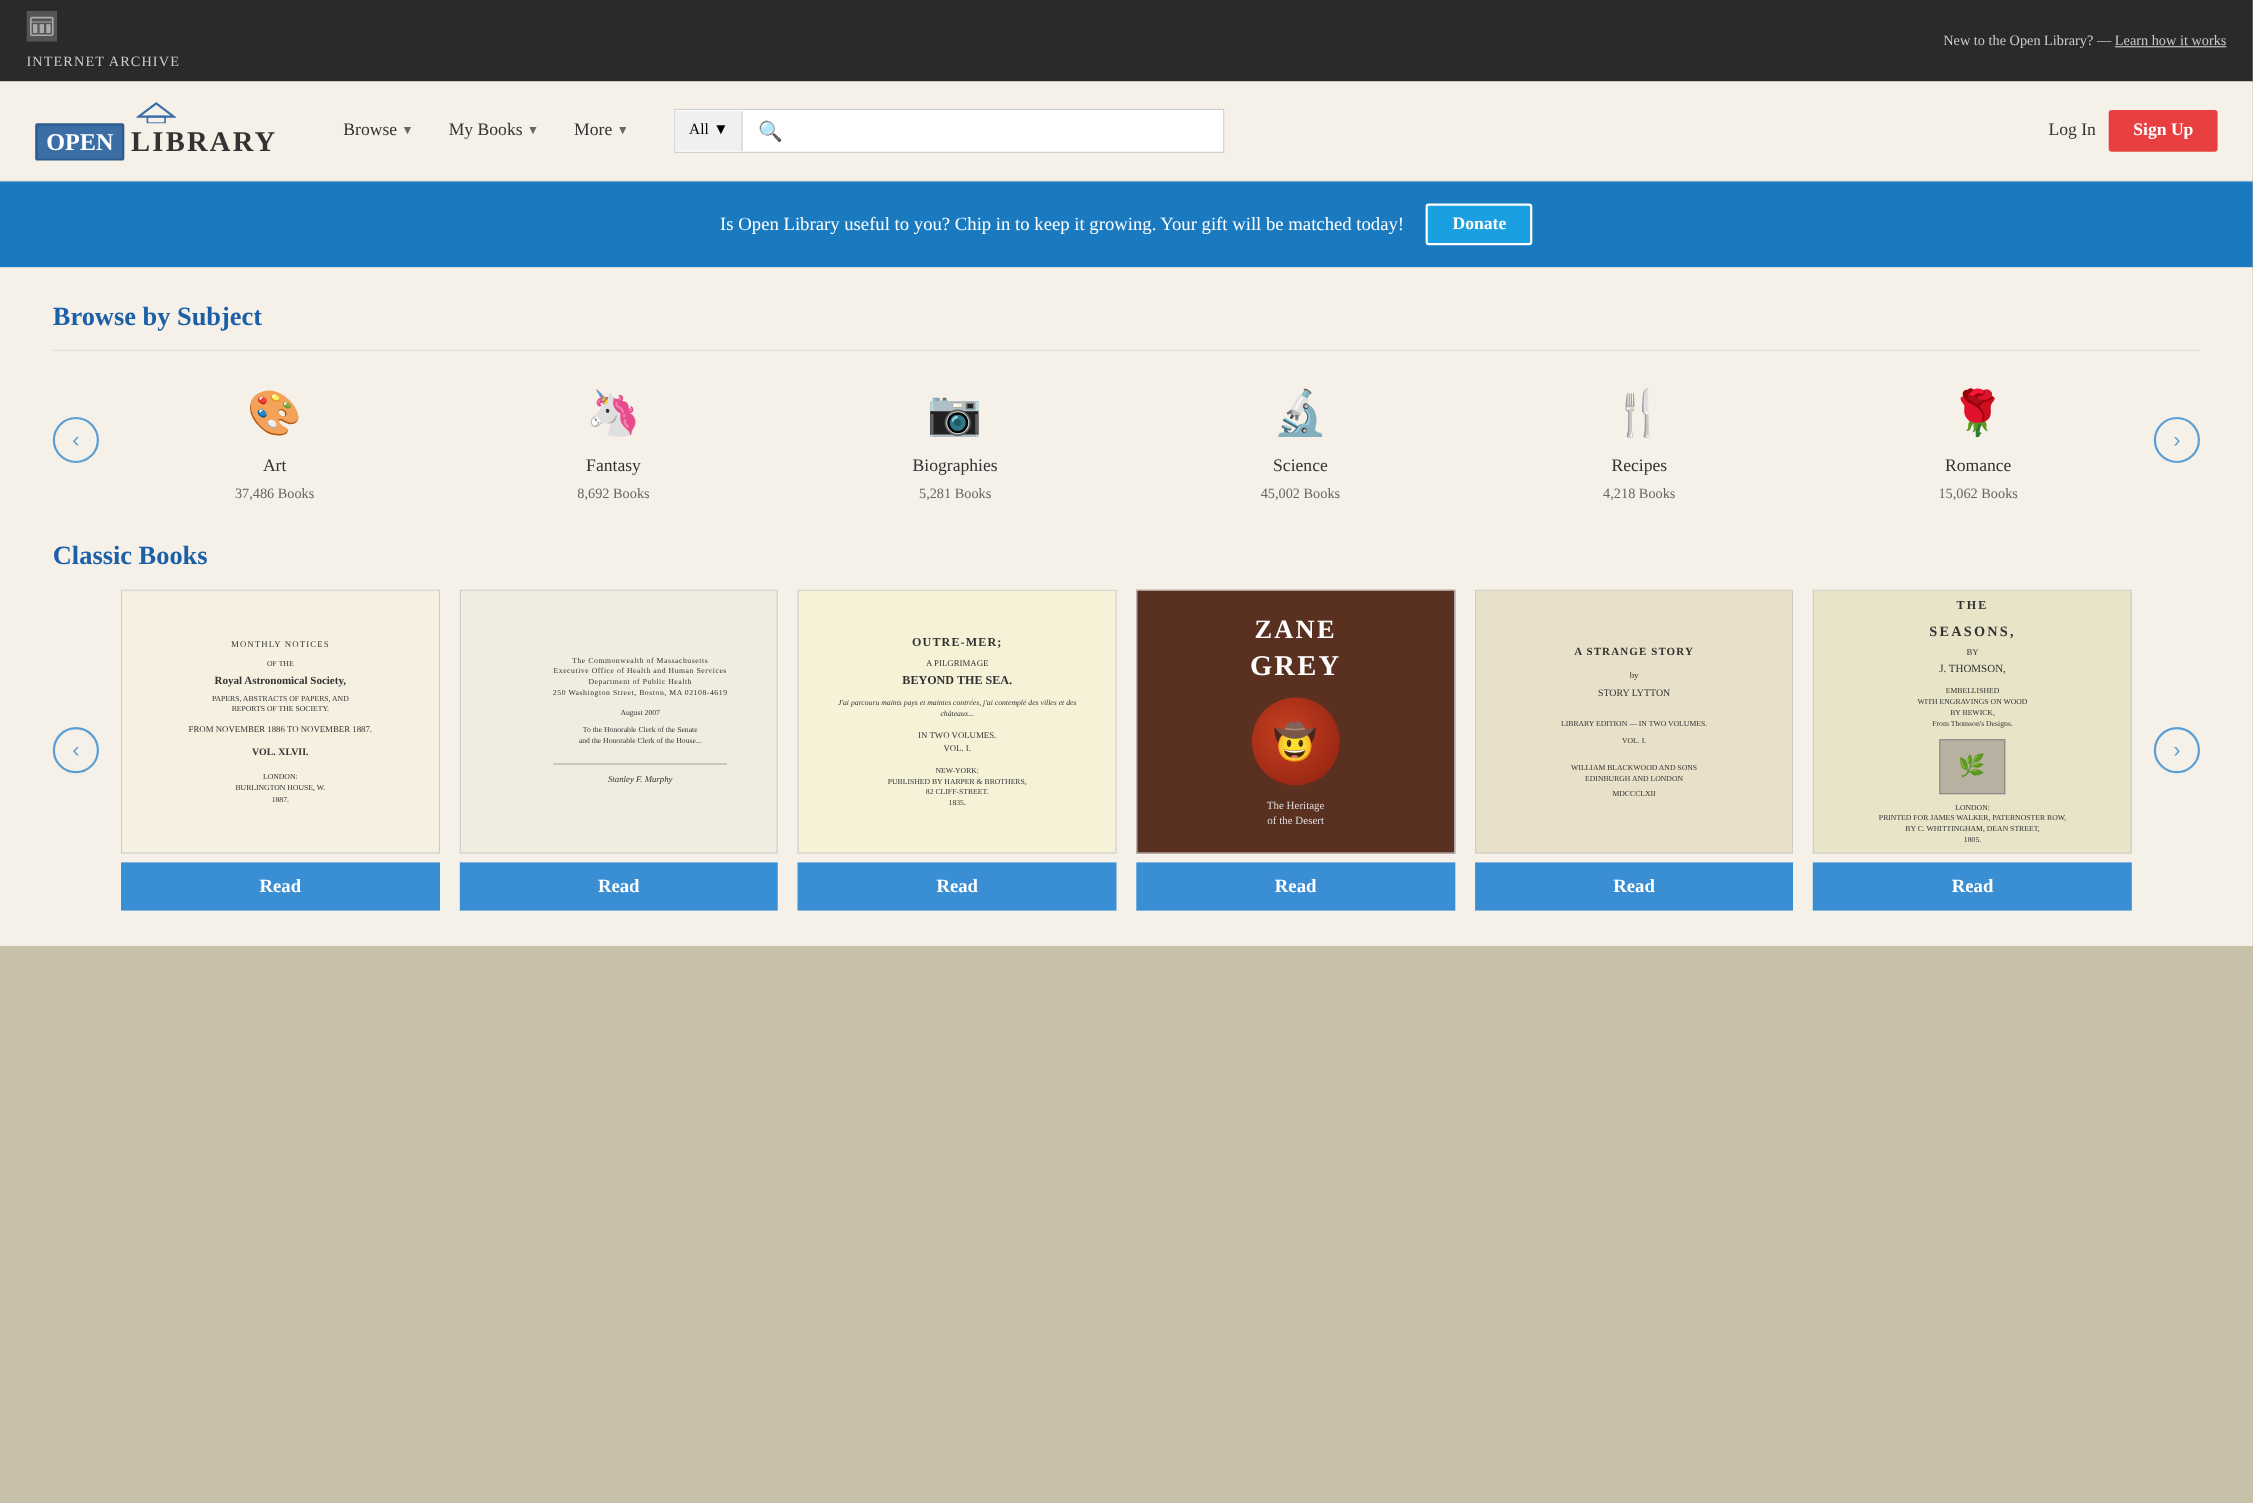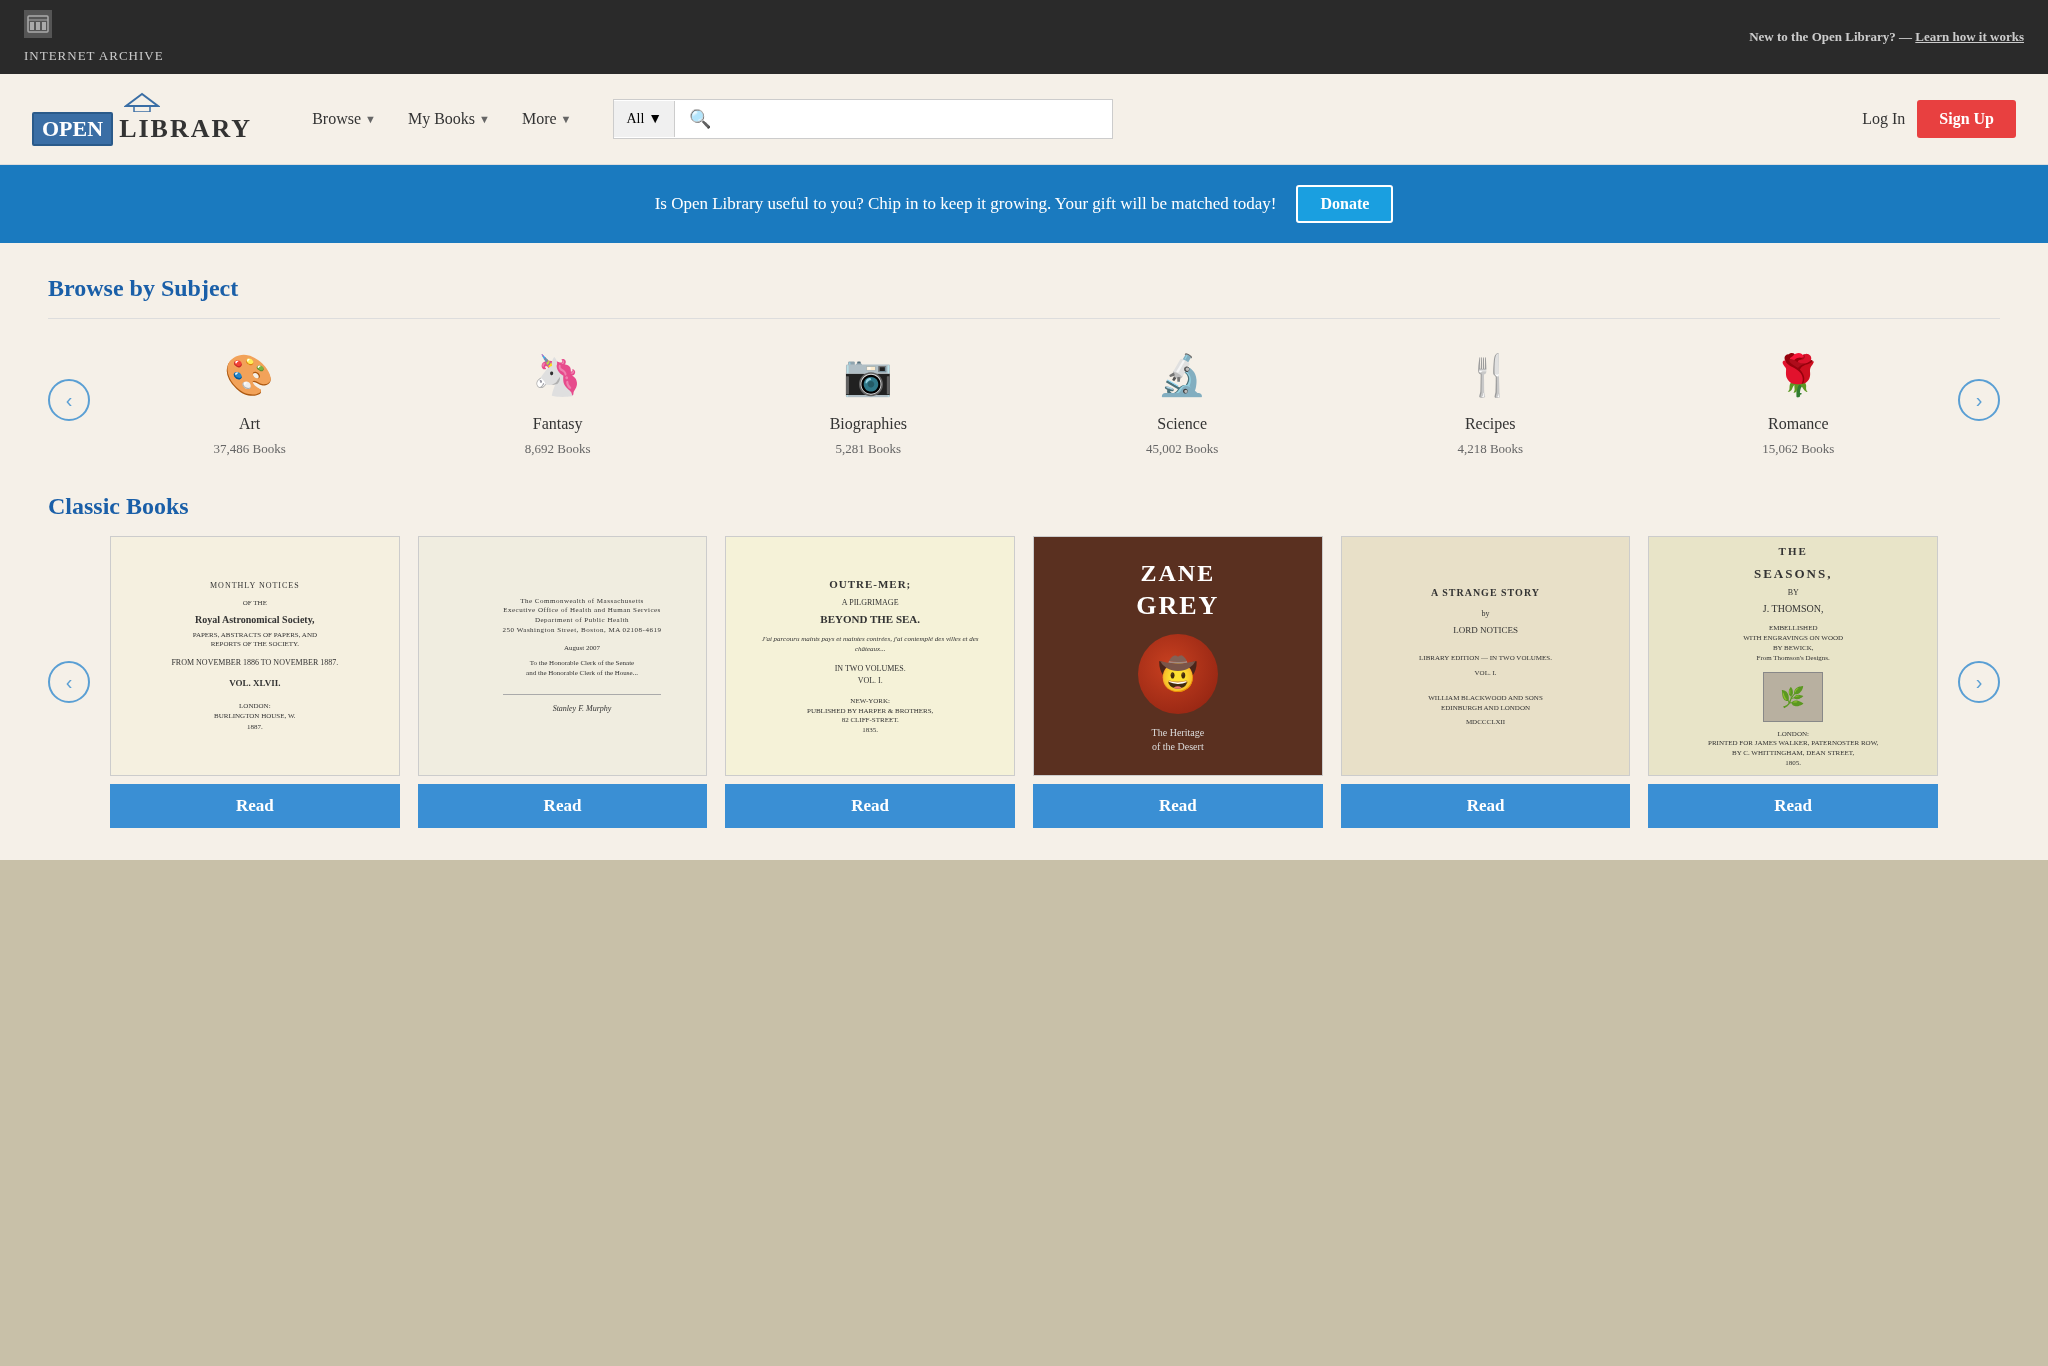--- a/index.html
+++ b/index.html
@@ -11,21 +11,21 @@
       color: #ccc;
       display: flex;
       align-items: center;
       justify-content: space-between;
       padding: 10px 24px;
       font-size: 13px;
     }
     .top-bar-left { display: flex; gap: 10px; flex-direction: column; }
     .ia-logo { display: flex; align-items: center; gap: 8px; color: #ccc; font-size: 13px; letter-spacing: 1px; text-transform: uppercase; }
     .ia-logo-icon { width: 28px; height: 28px; }
-    .top-bar-right { font-size: 13px; color: #ccc; font-weight: bold; }
+    .top-bar-right { font-size: 13px; color: #ccc; }
     .top-bar-right a { color: #ccc; text-decoration: underline; }
 
     
     .header {
       background: #f5f0e8;
       padding: 18px 32px;
       display: flex;
       align-items: center;
       gap: 28px;
       border-bottom: 1px solid #ddd;
@@ -460,21 +460,21 @@
           </div>
           <button class="read-btn">Read</button>
         </div>
 
         <div class="book-item">
           <div class="book-cover book-cover-5">
             <div class="book-cover-inner">
               <div class="book-text-small">
                 <p style="font-size:10px;font-weight:bold;letter-spacing:1px;margin-bottom:8px;">A STRANGE STORY</p>
                 <p style="font-size:8px;margin-bottom:4px;">by</p>
-                <p style="font-size:9px;margin-bottom:16px;">LORD NOTICES</p>
+                <p style="font-size:9px;margin-bottom:16px;">STORY LYTTON</p>
                 <p style="font-size:7px;margin-bottom:4px;">LIBRARY EDITION — IN TWO VOLUMES.</p>
                 <p style="font-size:7px;margin-bottom:16px;">VOL. I.</p>
                 <div style="font-size:7px;line-height:1.4;">
                   <p>WILLIAM BLACKWOOD AND SONS</p>
                   <p>EDINBURGH AND LONDON</p>
                   <p style="margin-top:4px;">MDCCCLXII</p>
                 </div>
               </div>
             </div>
           </div>

